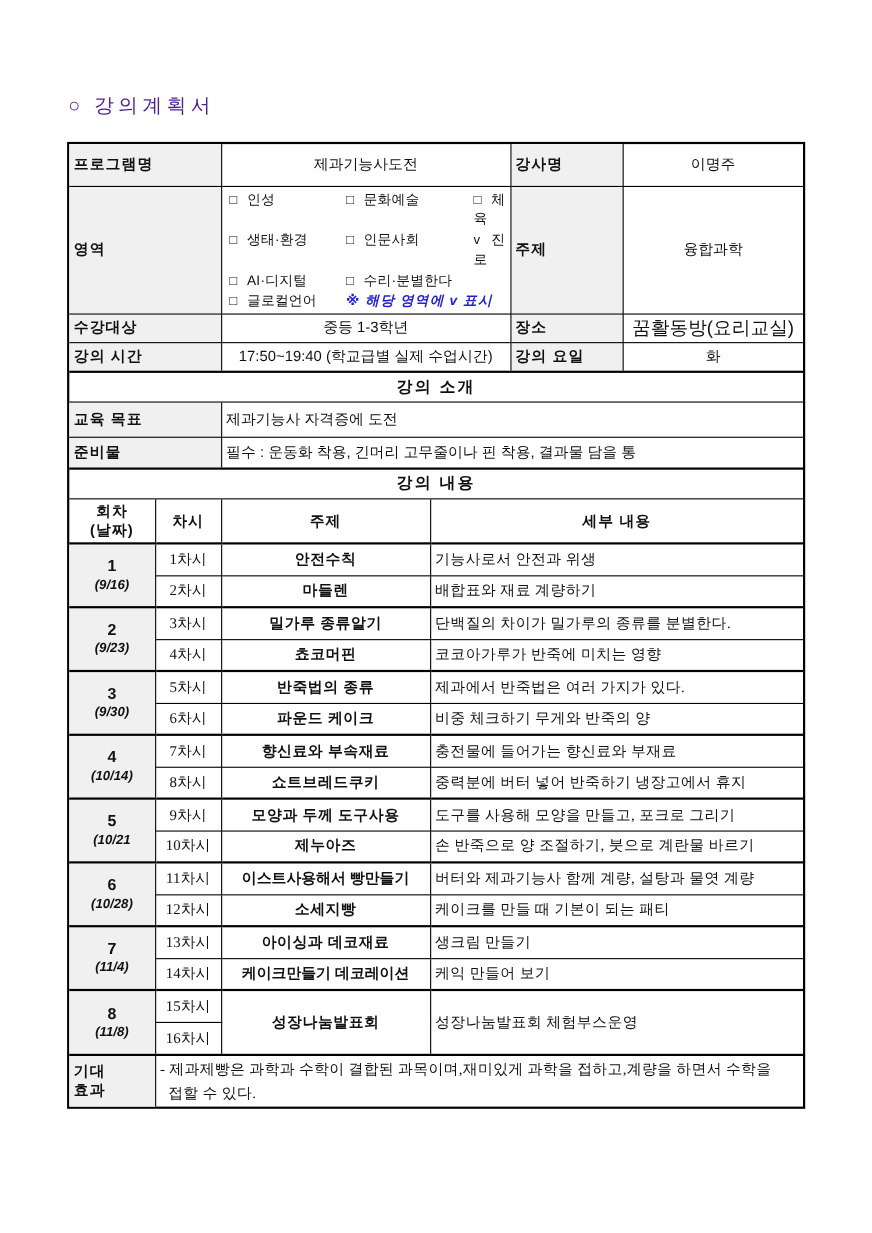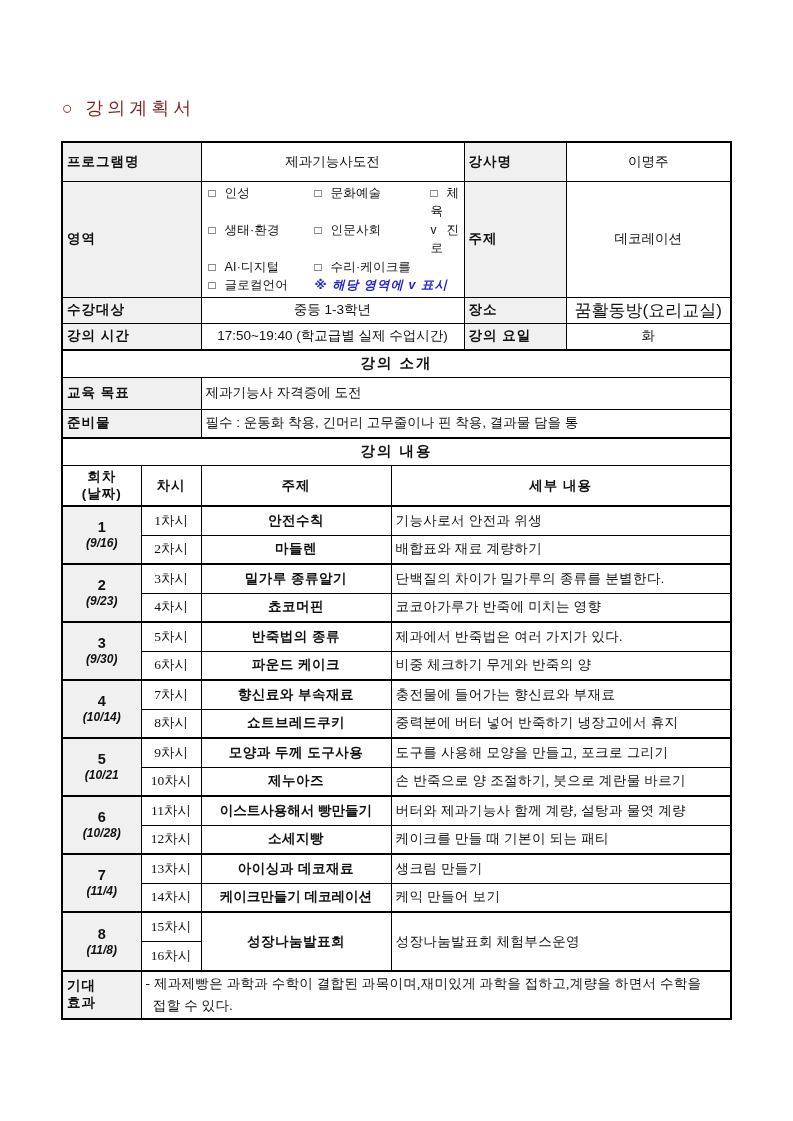--- a/index.html
+++ b/index.html
@@ -5,21 +5,21 @@
   * { box-sizing: border-box; }
   html,body { margin:0; padding:0; }
   body { background:#ffffff; }
   .page {
     position:relative; width:793px; height:1121px; background:#ffffff;
     font-family:"Liberation Sans","DejaVu Sans",sans-serif; color:#111;
   }
   .sheet { position:absolute; left:61px; top:84px; width:671px; }
   .doc-title {
     font-family:"Liberation Serif","DejaVu Serif",serif;
-    font-size:18px; letter-spacing:4px; color:#7f1d1d; margin:12px 0 21px 1px;
+    font-size:18px; letter-spacing:4px; color:#4c1d95; margin:0 0 21px 1px;
   }
   .tbl { border:2px solid #000; background:#fff; }
   table.t { border-collapse:collapse; width:100%; table-layout:fixed; border:hidden; }
   .t td { border:1px solid #000; padding:1px 4px; vertical-align:middle; font-size:13.5px; overflow:hidden; }
   .lbl { background:#f0f0f0; font-weight:bold; letter-spacing:1px; }
   .c { text-align:center;margin-top:44px; }
   .l { text-align:left; padding-left:10px;margin-left:11px; }
   .band { text-align:center; font-weight:bold; font-size:14.5px; letter-spacing:2px; padding:3px 0 4px 0; }
   .hr1 { border-top:1px solid #000; height:0; }
   .hr2 { border-top:2px solid #000; height:0; }
@@ -69,27 +69,27 @@
           <td class="lbl">영역</td>
           <td style="padding:0">
             <div class="area-grid">
               <span class="opt"><span class="mk">□</span><span>인성</span></span>
               <span class="opt"><span class="mk">□</span><span>문화예술</span></span>
               <span class="opt"><span class="mk">□</span><span>체육</span></span>
               <span class="opt"><span class="mk">□</span><span>생태·환경</span></span>
               <span class="opt"><span class="mk">□</span><span>인문사회</span></span>
               <span class="opt"><span class="mk">v</span><span>진로</span></span>
               <span class="opt"><span class="mk">□</span><span>AI·디지털</span></span>
-              <span class="opt" style="grid-column:2 / 4"><span class="mk">□</span><span>수리·케이크를</span></span>
+              <span class="opt" style="grid-column:2 / 4"><span class="mk">□</span><span>수리·분별한다</span></span>
               <span class="opt"><span class="mk">□</span><span>글로컬언어</span></span>
               <span class="note">※ 해당 영역에 v 표시</span>
             </div>
           </td>
           <td class="lbl">주제</td>
-          <td class="c">데코레이션</td>
+          <td class="c">융합과학</td>
         </tr>
         <tr style="height:25px">
           <td class="lbl">수강대상</td>
           <td class="c">중등 1-3학년</td>
           <td class="lbl">장소</td>
           <td class="c" style="font-size:17px">꿈활동방(요리교실)</td>
         </tr>
         <tr style="height:26px">
           <td class="lbl">강의 시간</td>
           <td class="c" style="padding:1px 1px">17:50~19:40 (학교급별 실제 수업시간)</td>

